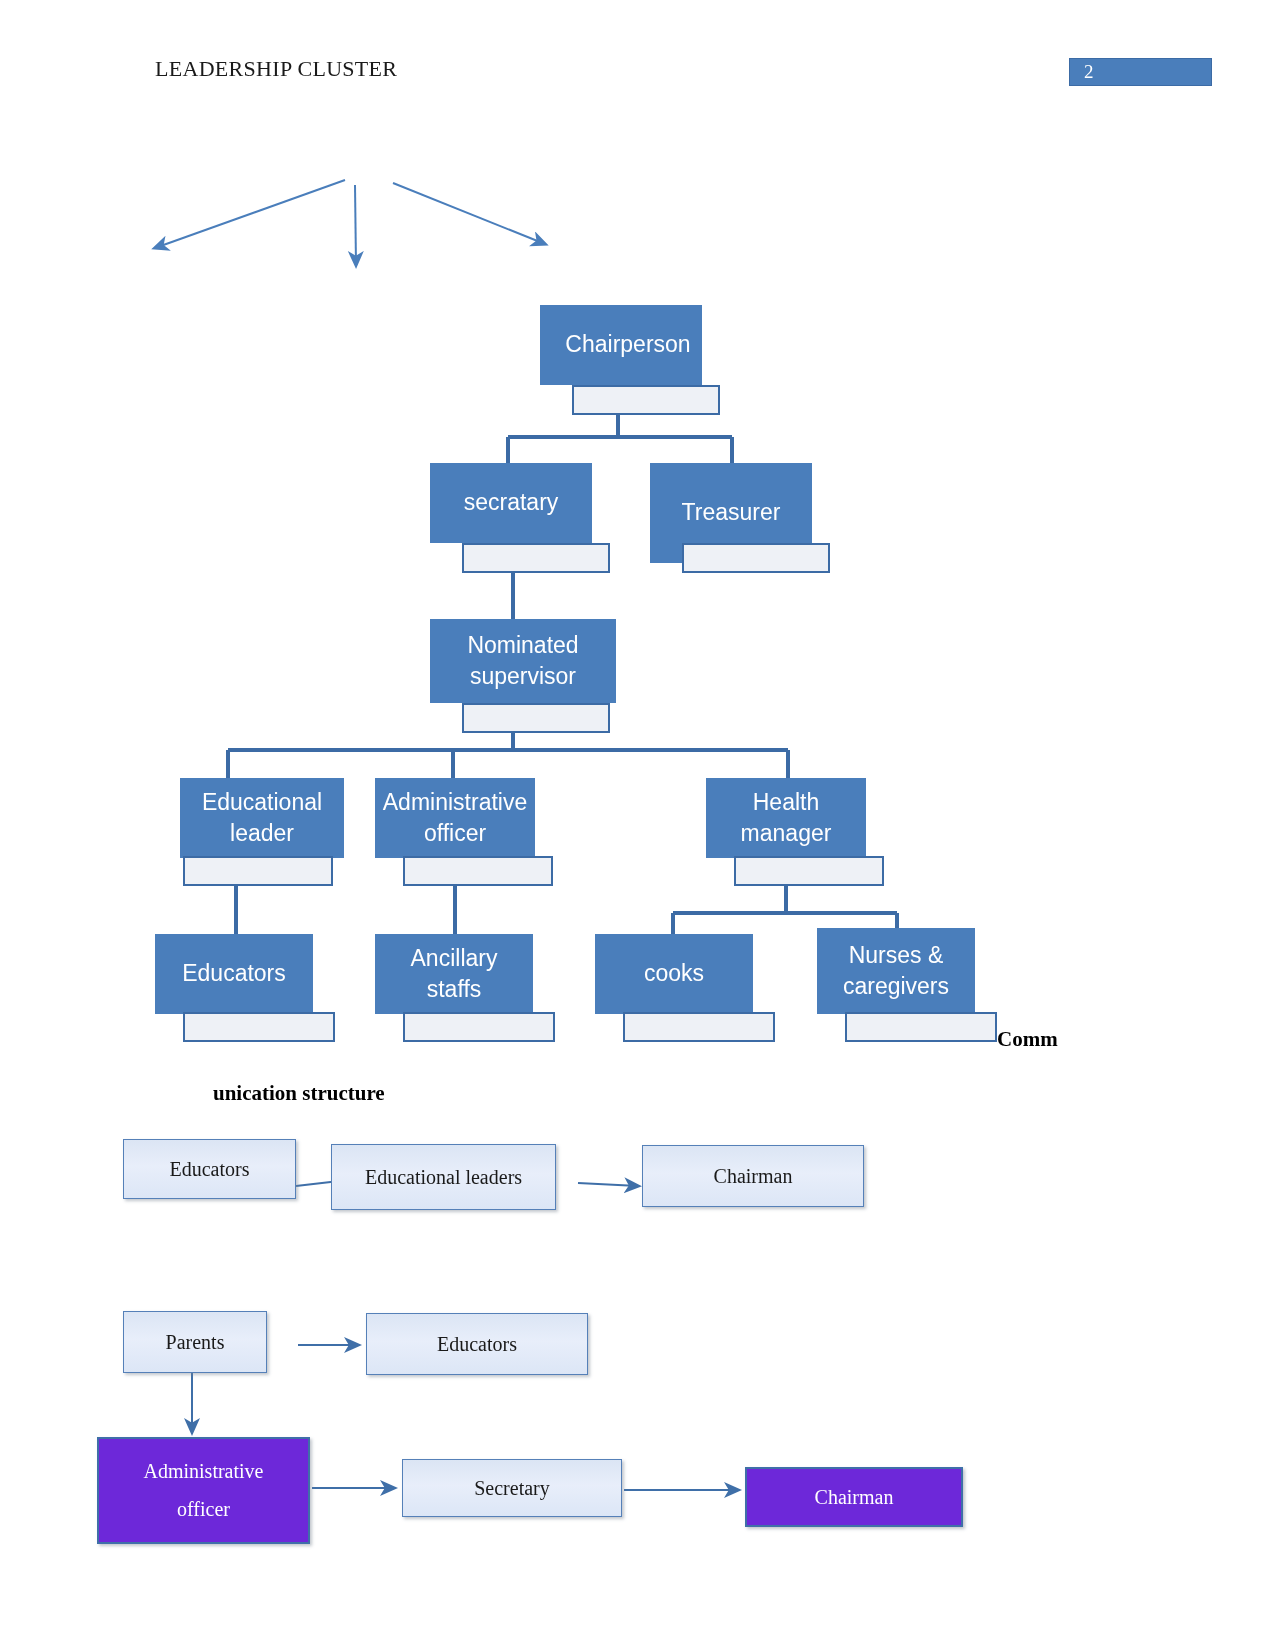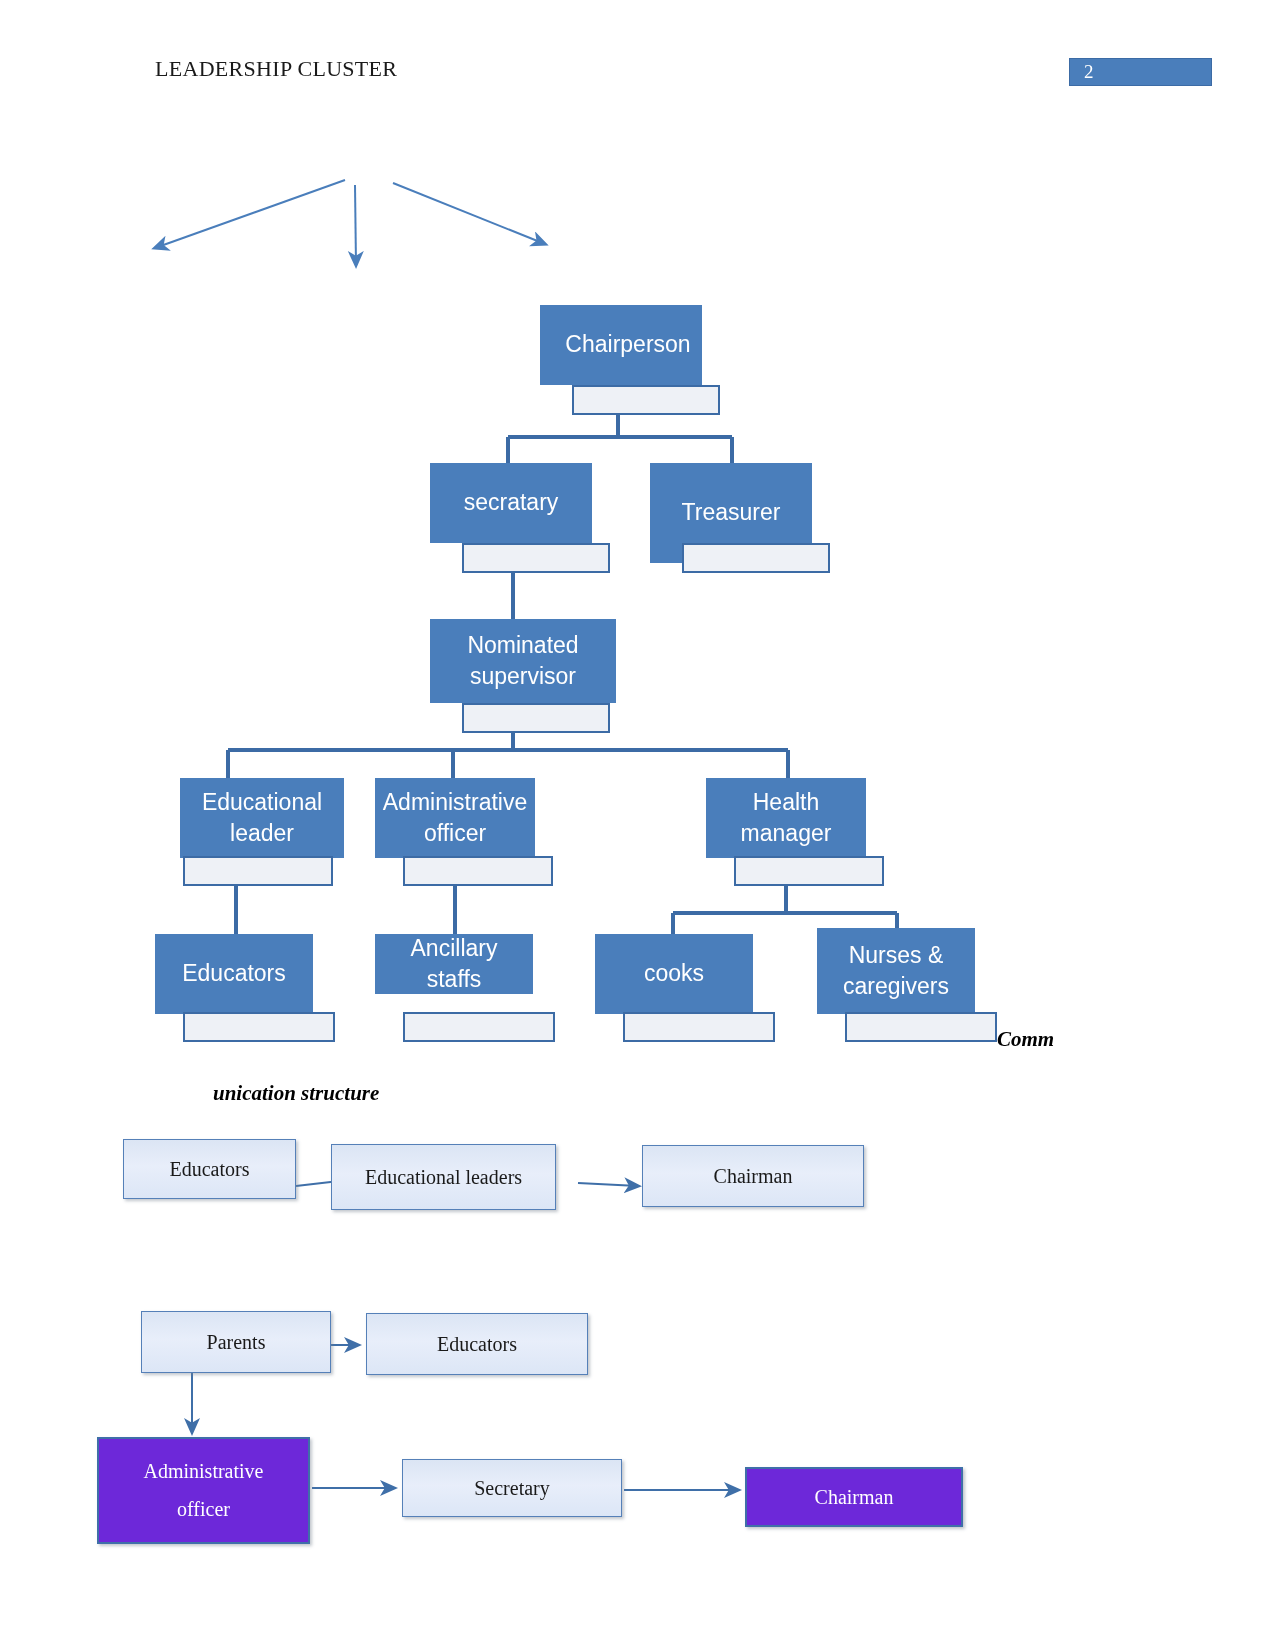--- a/index.html
+++ b/index.html
@@ -68,21 +68,20 @@
   }
 
   
   .comm-word {
     position: absolute;
     font-family: "Liberation Serif", serif;
     font-weight: bold;
     font-size: 21px;
     color: #000000;
     white-space: nowrap;
-    font-style: italic;
   }
 
   
   .flowbox {
     position: absolute;
     border: 1px solid #5580b8;
     background: linear-gradient(to bottom, #dbe5f4 0%, #e8eefa 45%, #dce6f6 100%);
     color: #1a1a1a;
     font-family: "Liberation Serif", serif;
     font-size: 20px;
@@ -183,21 +182,21 @@
     <div class="nbox" style="width:160px; height:80px;">Health manager</div>
     <div class="nsub" style="left:28px; top:78px; width:150px; height:30px;"></div>
   </div>
 
   <div class="node" style="left:155px; top:934px; width:182px; height:108px;">
     <div class="nbox" style="width:158px; height:80px;">Educators</div>
     <div class="nsub" style="left:28px; top:78px; width:152px; height:30px;"></div>
   </div>
 
   <div class="node" style="left:375px; top:934px; width:182px; height:108px;">
-    <div class="nbox" style="width:158px; height:60px;">Ancillary staffs</div>
+    <div class="nbox" style="width:158px; height:80px;">Ancillary staffs</div>
     <div class="nsub" style="left:28px; top:78px; width:152px; height:30px;"></div>
   </div>
 
   <div class="node" style="left:595px; top:934px; width:182px; height:108px;">
     <div class="nbox" style="width:158px; height:80px;">cooks</div>
     <div class="nsub" style="left:28px; top:78px; width:152px; height:30px;"></div>
   </div>
 
   <div class="node" style="left:817px; top:928px; width:182px; height:114px;">
     <div class="nbox" style="width:158px; height:86px;">Nurses &amp; caregivers</div>
@@ -219,21 +218,21 @@
     <line x1="298" y1="1345" x2="358" y2="1345" stroke="#3f6fa8" stroke-width="2" marker-end="url(#ah2)"></line>
     <line x1="192" y1="1373" x2="192" y2="1432" stroke="#3f6fa8" stroke-width="2" marker-end="url(#ah2)"></line>
     <line x1="312" y1="1488" x2="394" y2="1488" stroke="#3f6fa8" stroke-width="2" marker-end="url(#ah2)"></line>
     <line x1="624" y1="1490" x2="738" y2="1490" stroke="#3f6fa8" stroke-width="2" marker-end="url(#ah2)"></line>
   </svg>
 
   <div class="flowbox" style="left:123px; top:1139px; width:173px; height:60px;">Educators</div>
   <div class="flowbox" style="left:331px; top:1144px; width:225px; height:66px;">Educational leaders</div>
   <div class="flowbox" style="left:642px; top:1145px; width:222px; height:62px;">Chairman</div>
 
-  <div class="flowbox" style="left:141px; top:1311px; width:190px; height:62px;">Parents</div>
+  <div class="flowbox" style="left:123px; top:1311px; width:144px; height:62px;">Parents</div>
   <div class="flowbox" style="left:366px; top:1313px; width:222px; height:62px;">Educators</div>
 
   <div class="flowbox solid twoline" style="left:97px; top:1437px; width:213px; height:107px;">
     <span>Administrative</span>
     <span>officer</span>
   </div>
 
   <div class="flowbox" style="left:402px; top:1459px; width:220px; height:58px;">Secretary</div>
 
   <div class="flowbox solid" style="left:745px; top:1467px; width:218px; height:60px;">Chairman</div>

